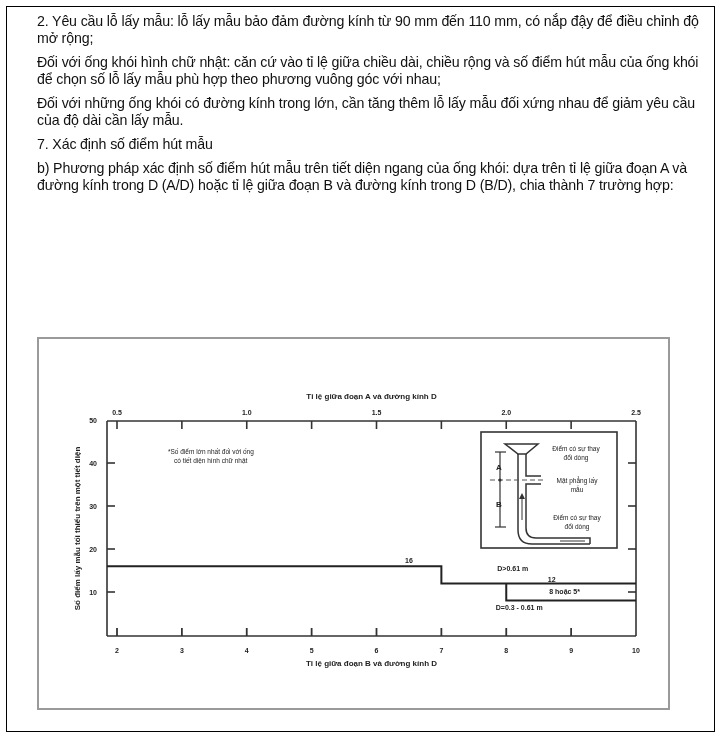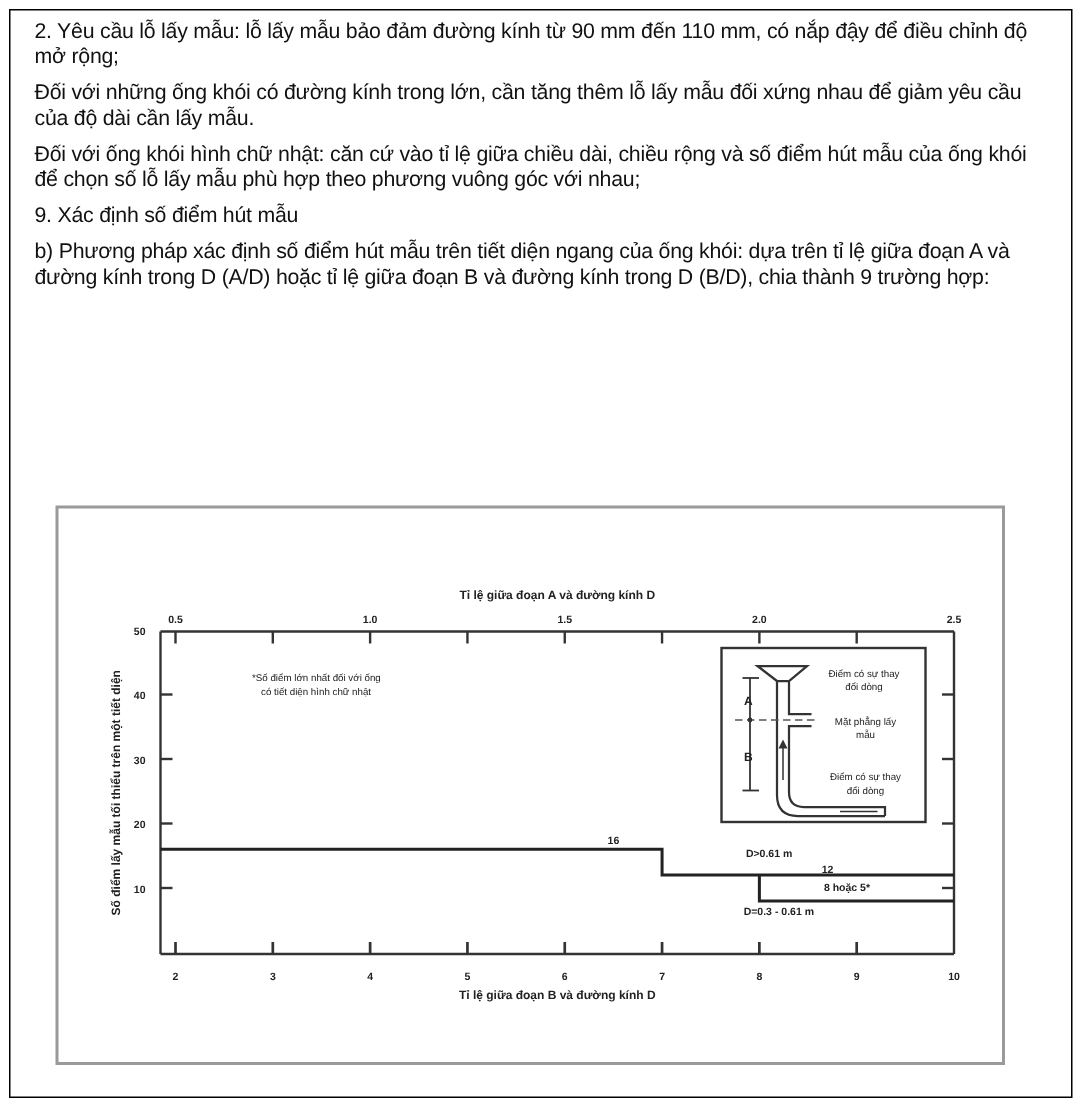--- a/index.html
+++ b/index.html
@@ -1,37 +1,37 @@
 <!DOCTYPE html>
 <html><head>
 <meta charset="utf-8">
 <style>
   html, body { margin: 0; padding: 0; background: #ffffff; }
   body { width: 718px; height: 736px; position: relative; overflow: hidden;
          font-family: "Liberation Sans", sans-serif; color: #111; }
   .page { position: absolute; left: 6px; top: 6px; width: 709px; height: 726px;
           border: 1px solid #000; box-sizing: border-box; }
-  .text { position: absolute; left: 16px; top: 6px; width: 680px; font-size: 14.2px;
+  .text { position: absolute; left: 30px; top: 6px; width: 680px; font-size: 14.2px;
           line-height: 17px; letter-spacing: -0.15px; }
   .text p { margin: 0 0 7px 0; }
   .chart-box { position: absolute; left: 37px; top: 337px; width: 633px; height: 373px;
                border: 2px solid #9a9a9a; box-sizing: border-box; background: #fff; }
   svg { position: absolute; left: 0; top: 0; }
   svg text { font-family: "Liberation Sans", sans-serif; fill: #222; }
 </style>
 </head>
 <body>
 
 <div class="page">
   <div class="text">
     <p>2. Yêu cầu lỗ lấy mẫu: lỗ lấy mẫu bảo đảm đường kính từ 90 mm đến 110 mm, có nắp đậy để điều chỉnh độ mở rộng;</p>
+    <p>Đối với ống khói hình chữ nhật: căn cứ vào tỉ lệ giữa chiều dài, chiều rộng và số điểm hút mẫu của ống khói để chọn số lỗ lấy mẫu phù hợp theo phương vuông góc với nhau;</p>
     <p>Đối với những ống khói có đường kính trong lớn, cần tăng thêm lỗ lấy mẫu đối xứng nhau để giảm yêu cầu của độ dài cần lấy mẫu.</p>
-    <p>Đối với ống khói hình chữ nhật: căn cứ vào tỉ lệ giữa chiều dài, chiều rộng và số điểm hút mẫu của ống khói để chọn số lỗ lấy mẫu phù hợp theo phương vuông góc với nhau;</p>
-    <p>9. Xác định số điểm hút mẫu</p>
-    <p>b) Phương pháp xác định số điểm hút mẫu trên tiết diện ngang của ống khói: dựa trên tỉ lệ giữa đoạn A và đường kính trong D (A/D) hoặc tỉ lệ giữa đoạn B và đường kính trong D (B/D), chia thành 9 trường hợp:</p>
+    <p>7. Xác định số điểm hút mẫu</p>
+    <p>b) Phương pháp xác định số điểm hút mẫu trên tiết diện ngang của ống khói: dựa trên tỉ lệ giữa đoạn A và đường kính trong D (A/D) hoặc tỉ lệ giữa đoạn B và đường kính trong D (B/D), chia thành 7 trường hợp:</p>
   </div>
 </div>
 
 <div class="chart-box"></div>
 
 <svg id="chart" width="718" height="736">
   <g id="axes">
       <line x1="107" y1="421" x2="107" y2="636" stroke="#333" stroke-width="1.6"></line>
       <line x1="107" y1="636" x2="636" y2="636" stroke="#333" stroke-width="1.6"></line>
       <line x1="636" y1="421" x2="636" y2="636" stroke="#333" stroke-width="1.6"></line>

